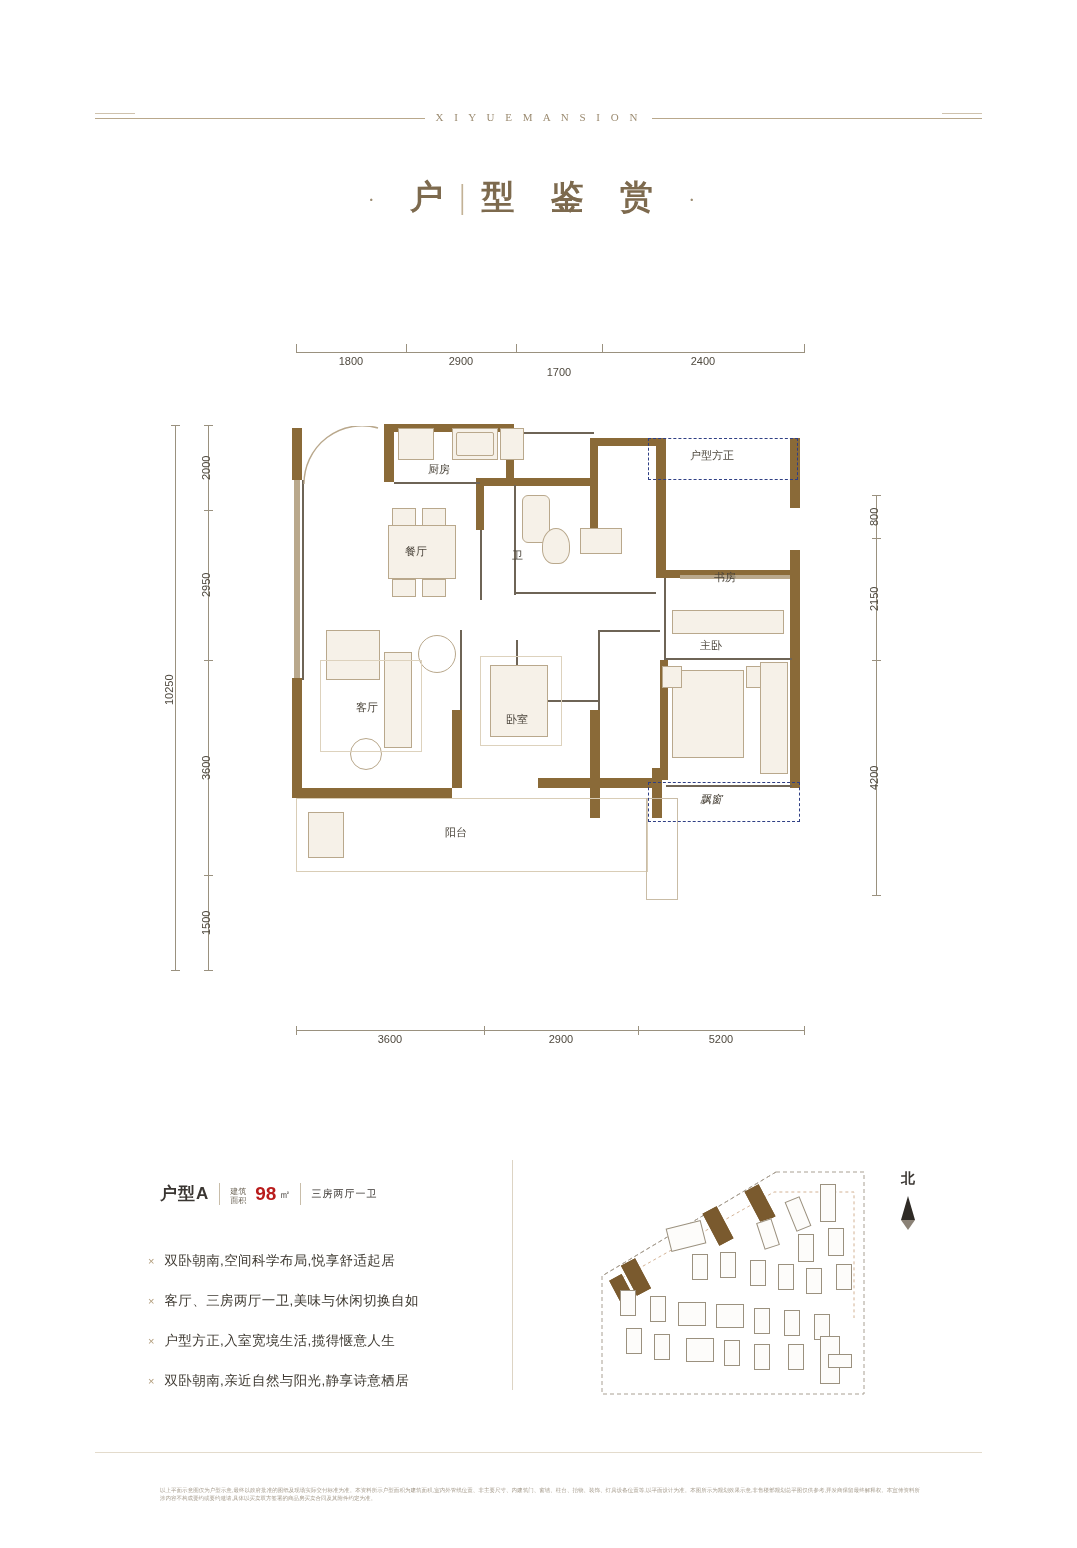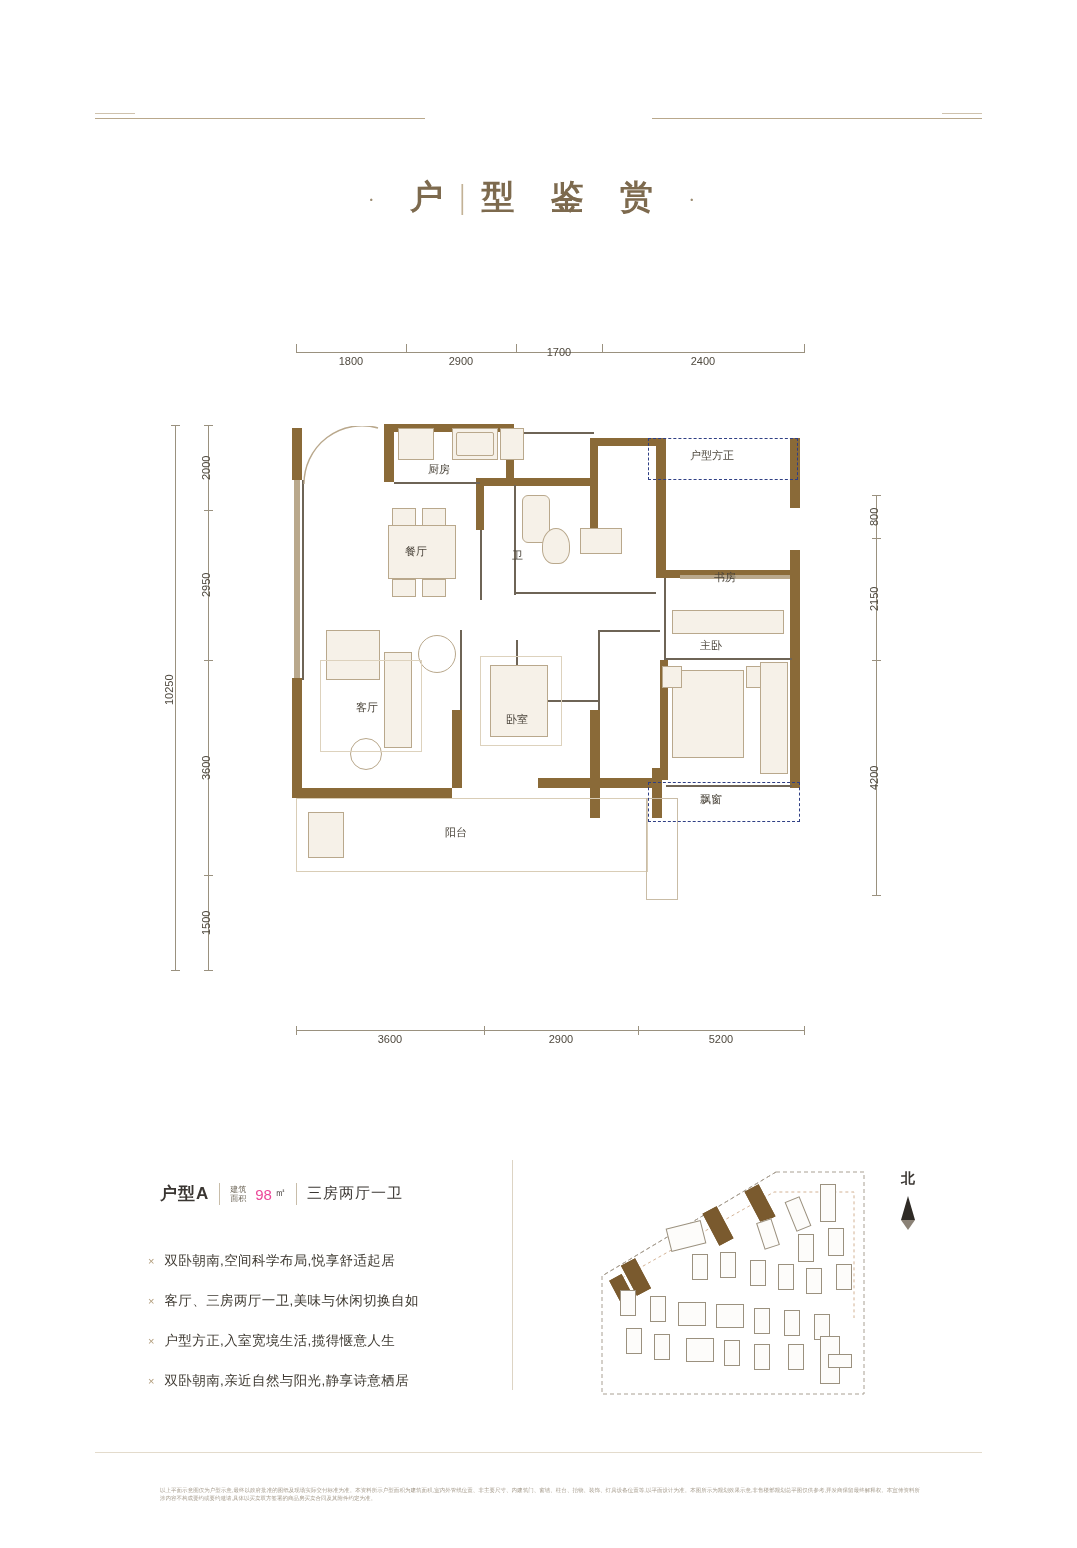--- a/index.html
+++ b/index.html
@@ -66,24 +66,24 @@
   .dashed-red{position:absolute;border:1.5px dashed #c0392b;}
 
   
   .divider{
     position:absolute;left:512px;top:1160px;width:1px;height:230px;background:#ddd4c4;
   }
   .type-row{position:absolute;left:160px;top:1182px;display:flex;align-items:center;gap:10px;}
   .type-name{font-size:17px;font-weight:700;color:#3a3632;letter-spacing:1px;}
   .area-wrap{display:flex;align-items:flex-end;gap:3px;}
   .area-small{font-size:8px;line-height:9px;color:#6b6355;width:22px;}
-  .area-num{font-size:15px;font-weight:400;color:#ec4899;}
+  .area-num{font-size:19px;font-weight:700;color:#b91c1c;}
   .area-unit{font-size:11px;color:#3a3632;padding-bottom:3px;}
   .vsep{width:1px;height:22px;background:#c8bda9;}
-  .layout-txt{font-size:15px;color:#3a3632;letter-spacing:1px;font-family:Liberation Mono, monospace;}
+  .layout-txt{font-size:10px;color:#3a3632;letter-spacing:1px;font-family:Liberation Mono, monospace;}
 
   .bullets{position:absolute;left:148px;top:1252px;}
   .bullet{display:flex;align-items:center;gap:10px;margin-bottom:22px;}
   .bullet .x{color:#b09a78;font-size:11px;}
   .bullet .t{font-size:13.5px;color:#3d3830;letter-spacing:.4px;}
 
   
   .sitemap{position:absolute;left:592px;top:1168px;width:278px;height:230px;}
   .bldg{position:absolute;border:1px solid #9b917f;background:#fdfcfa;}
   .bldg.dark{background:#7a5a2e;border-color:#7a5a2e;}
@@ -108,41 +108,42 @@
   }
 </style>
 </head>
 <body>
 
 <div class="top-rule">
   <div class="line l"></div>
   <div class="line r"></div>
   <div class="line2 l"></div>
   <div class="line2 r"></div>
+  <div class="brand">X I Y U E   M A N S I O N</div>
 </div>
 
 <div class="page-title">
   <span class="dot">·</span>
   <span>户</span><span class="sep">|</span><span>型</span>
   <span>鉴</span>
   <span>赏</span>
   <span class="dot">·</span>
 </div>
 
 <div class="plan">
 
   <div class="hline" style="left:136px;top:22px;width:508px;"></div>
   <div class="tick" style="left:136px;top:14px;"></div>
   <div class="tick" style="left:246px;top:14px;"></div>
   <div class="tick" style="left:356px;top:14px;"></div>
   <div class="tick" style="left:442px;top:14px;"></div>
   <div class="tick" style="left:644px;top:14px;"></div>
   <div class="lbl-h" style="left:136px;top:25px;width:110px;">1800</div>
   <div class="lbl-h" style="left:246px;top:25px;width:110px;">2900</div>
-  <div class="lbl-h" style="left:356px;top:16px;width:86px;">1700</div>
+  <div class="lbl-h" style="left:356px;top:36px;width:86px;">1700</div>
   <div class="lbl-h" style="left:442px;top:25px;width:202px;">2400</div>
 
   <div class="vline" style="left:48px;top:95px;height:545px;"></div>
   <div class="tickh" style="left:44px;top:95px;"></div>
   <div class="tickh" style="left:44px;top:180px;"></div>
   <div class="tickh" style="left:44px;top:330px;"></div>
   <div class="tickh" style="left:44px;top:545px;"></div>
   <div class="tickh" style="left:44px;top:640px;"></div>
   <div class="lbl-v" style="left:40px;top:95px;height:85px;">2000</div>
   <div class="lbl-v" style="left:40px;top:180px;height:150px;">2950</div>
@@ -221,21 +222,21 @@
   <div class="dashed-red" style="left:136px;top:468px;width:350px;height:72px;"></div>
   <div class="room-box" style="left:136px;top:468px;width:350px;height:72px;border-color:#d9cdb6;"></div>
   <div class="furn fill" style="left:148px;top:482px;width:34px;height:44px;"></div>
   <div class="room-label" style="left:285px;top:495px;">阳台</div>
   <div class="room-box" style="left:486px;top:468px;width:30px;height:100px;border-color:#c9bca6;"></div>
 
   <div class="dashed-blue" style="left:488px;top:108px;width:148px;height:40px;"></div>
   <div class="room-label" style="left:530px;top:118px;">户型方正</div>
 
   <div class="dashed-blue" style="left:488px;top:452px;width:150px;height:38px;"></div>
-  <div class="room-label" style="left:540px;top:462px;">飘窗</div>
+  <div class="room-label" style="left:540px;top:462px;font-style:italic;">飘窗</div>
 
   <div class="furn fill" style="left:238px;top:98px;width:34px;height:30px;"></div>
   <div class="furn fill" style="left:292px;top:98px;width:44px;height:30px;"></div>
   <div class="furn" style="left:296px;top:102px;width:36px;height:22px;border-radius:2px;"></div>
   <div class="furn fill" style="left:340px;top:98px;width:22px;height:30px;"></div>
   <div class="room-label" style="left:268px;top:132px;">厨房</div>
 
   <div class="furn fill" style="left:228px;top:195px;width:66px;height:52px;"></div>
   <div class="furn fill" style="left:232px;top:178px;width:22px;height:16px;"></div>
   <div class="furn fill" style="left:262px;top:178px;width:22px;height:16px;"></div>

